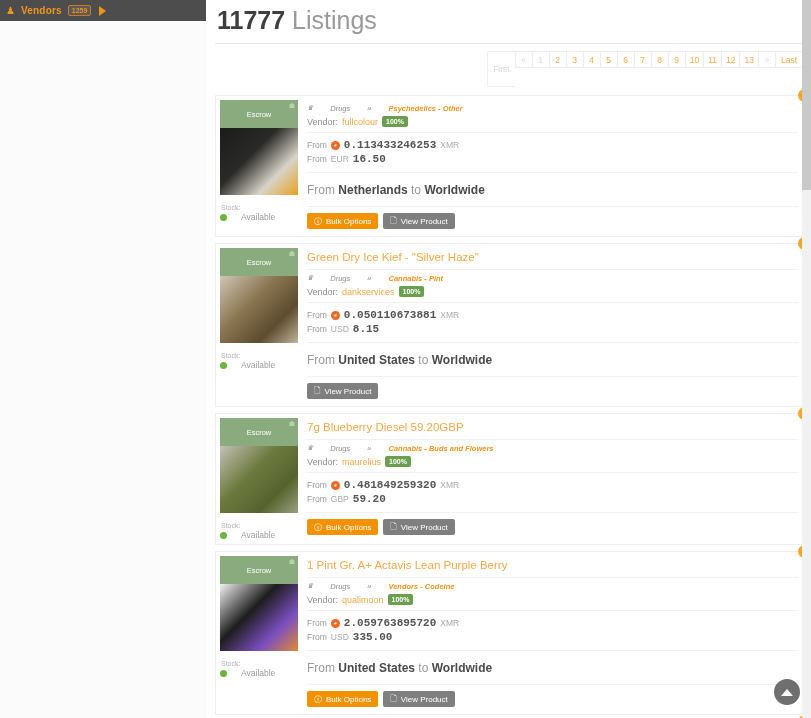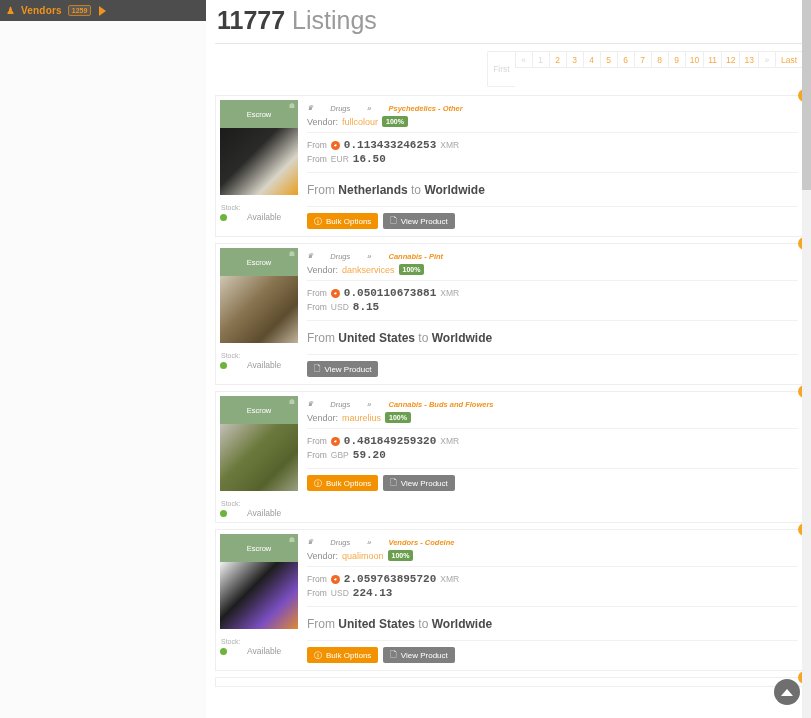--- a/index.html
+++ b/index.html
@@ -108,21 +108,21 @@
   }
   .thumb {
     width: 78px; height: 67px;
     background-size: cover; background-position: center;
     position: relative; overflow: hidden;
   }
   .stock-wrap { padding-top: 9px; }
   .stock-label { font-size: 7px; color: #b0b0b0; padding-left: 1px; }
   .stock-val {
     font-size: 8.5px; color: #9b9b9b;
-    display: flex; align-items: center; gap: 20px; padding-top: 1px;
+    display: flex; align-items: center; gap: 14px; padding-top: 1px;
   }
   .dot { width: 7px; height: 7px; border-radius: 50%; background: #6eb33c; display: inline-block; }
 
   
   .info-col { flex: 1 1 auto; padding-left: 9px; padding-right: 2px; display: flex; flex-direction: column; }
   .title {
     color: #f5a94a; font-size: 11.5px; font-weight: normal;
     padding: 3px 0 6px 0;
     border-bottom: 1px solid #f1f1f1;
   }
@@ -308,20 +308,21 @@
             <div class="thumb" style="background:linear-gradient(135deg,#cfc6b4 0%,#8a7551 40%,#5d4c2e 72%,#bfb49c 100%);"></div>
             <div class="stock-wrap">
               <div class="stock-label">Stock:</div>
               <div class="stock-val">
                 <span class="dot"></span>
                 <span>Available</span>
               </div>
             </div>
           </div>
           <div class="info-col">
+            <div class="title">Green Dry Ice Kief - "Silver Haze"</div>
             <div class="meta">
               <div class="cat-line">
                 <span class="cat-ico">♛</span>
                 <span>Drugs</span>
                 <span>»</span>
                 <span class="cat-sub">Cannabis - Pint</span>
               </div>
               <div class="vendor-line">
                 <span>Vendor:</span>
                 <span class="vendor-name">dankservices</span>
@@ -360,20 +361,21 @@
             <div class="thumb" style="background:linear-gradient(135deg,#c3c0b6 0%,#6d7a3e 40%,#55622c 72%,#9aa07f 100%);"></div>
             <div class="stock-wrap">
               <div class="stock-label">Stock:</div>
               <div class="stock-val">
                 <span class="dot"></span>
                 <span>Available</span>
               </div>
             </div>
           </div>
           <div class="info-col">
+            <div class="title">7g Blueberry Diesel 59.20GBP</div>
             <div class="meta">
               <div class="cat-line">
                 <span class="cat-ico">♛</span>
                 <span>Drugs</span>
                 <span>»</span>
                 <span class="cat-sub">Cannabis - Buds and Flowers</span>
               </div>
               <div class="vendor-line">
                 <span>Vendor:</span>
                 <span class="vendor-name">maurelius</span>
@@ -415,20 +417,21 @@
             <div class="thumb" style="background:linear-gradient(135deg,#f2f2f2 0%,#1d1d1d 40%,#7b4fc0 72%,#e08a30 100%);"></div>
             <div class="stock-wrap">
               <div class="stock-label">Stock:</div>
               <div class="stock-val">
                 <span class="dot"></span>
                 <span>Available</span>
               </div>
             </div>
           </div>
           <div class="info-col">
+            <div class="title">1 Pint Gr. A+ Actavis Lean Purple Berry</div>
             <div class="meta">
               <div class="cat-line">
                 <span class="cat-ico">♛</span>
                 <span>Drugs</span>
                 <span>»</span>
                 <span class="cat-sub">Vendors - Codeine</span>
               </div>
               <div class="vendor-line">
                 <span>Vendor:</span>
                 <span class="vendor-name">qualimoon</span>
@@ -438,21 +441,21 @@
             <div class="prices">
               <div class="price-row">
                 <span>From</span>
                 <span class="xmr-ico">◕</span>
                 <span class="amount">2.059763895720</span>
                 <span class="cur">XMR</span>
               </div>
               <div class="price-row">
                 <span>From</span>
                 <span class="cur">USD</span>
-                <span class="amount">224.13</span>
+                <span class="amount">335.00</span>
               </div>
             </div>
             <div class="ship">From <b>United States</b> to <b>Worldwide</b></div>
             <div class="actions">
               <button class="btn bulk">
                 <span class="bico">ⓘ</span>
                 <span>Bulk Options</span>
               </button>
               <button class="btn view">
                 <span class="bico">🗋</span>

